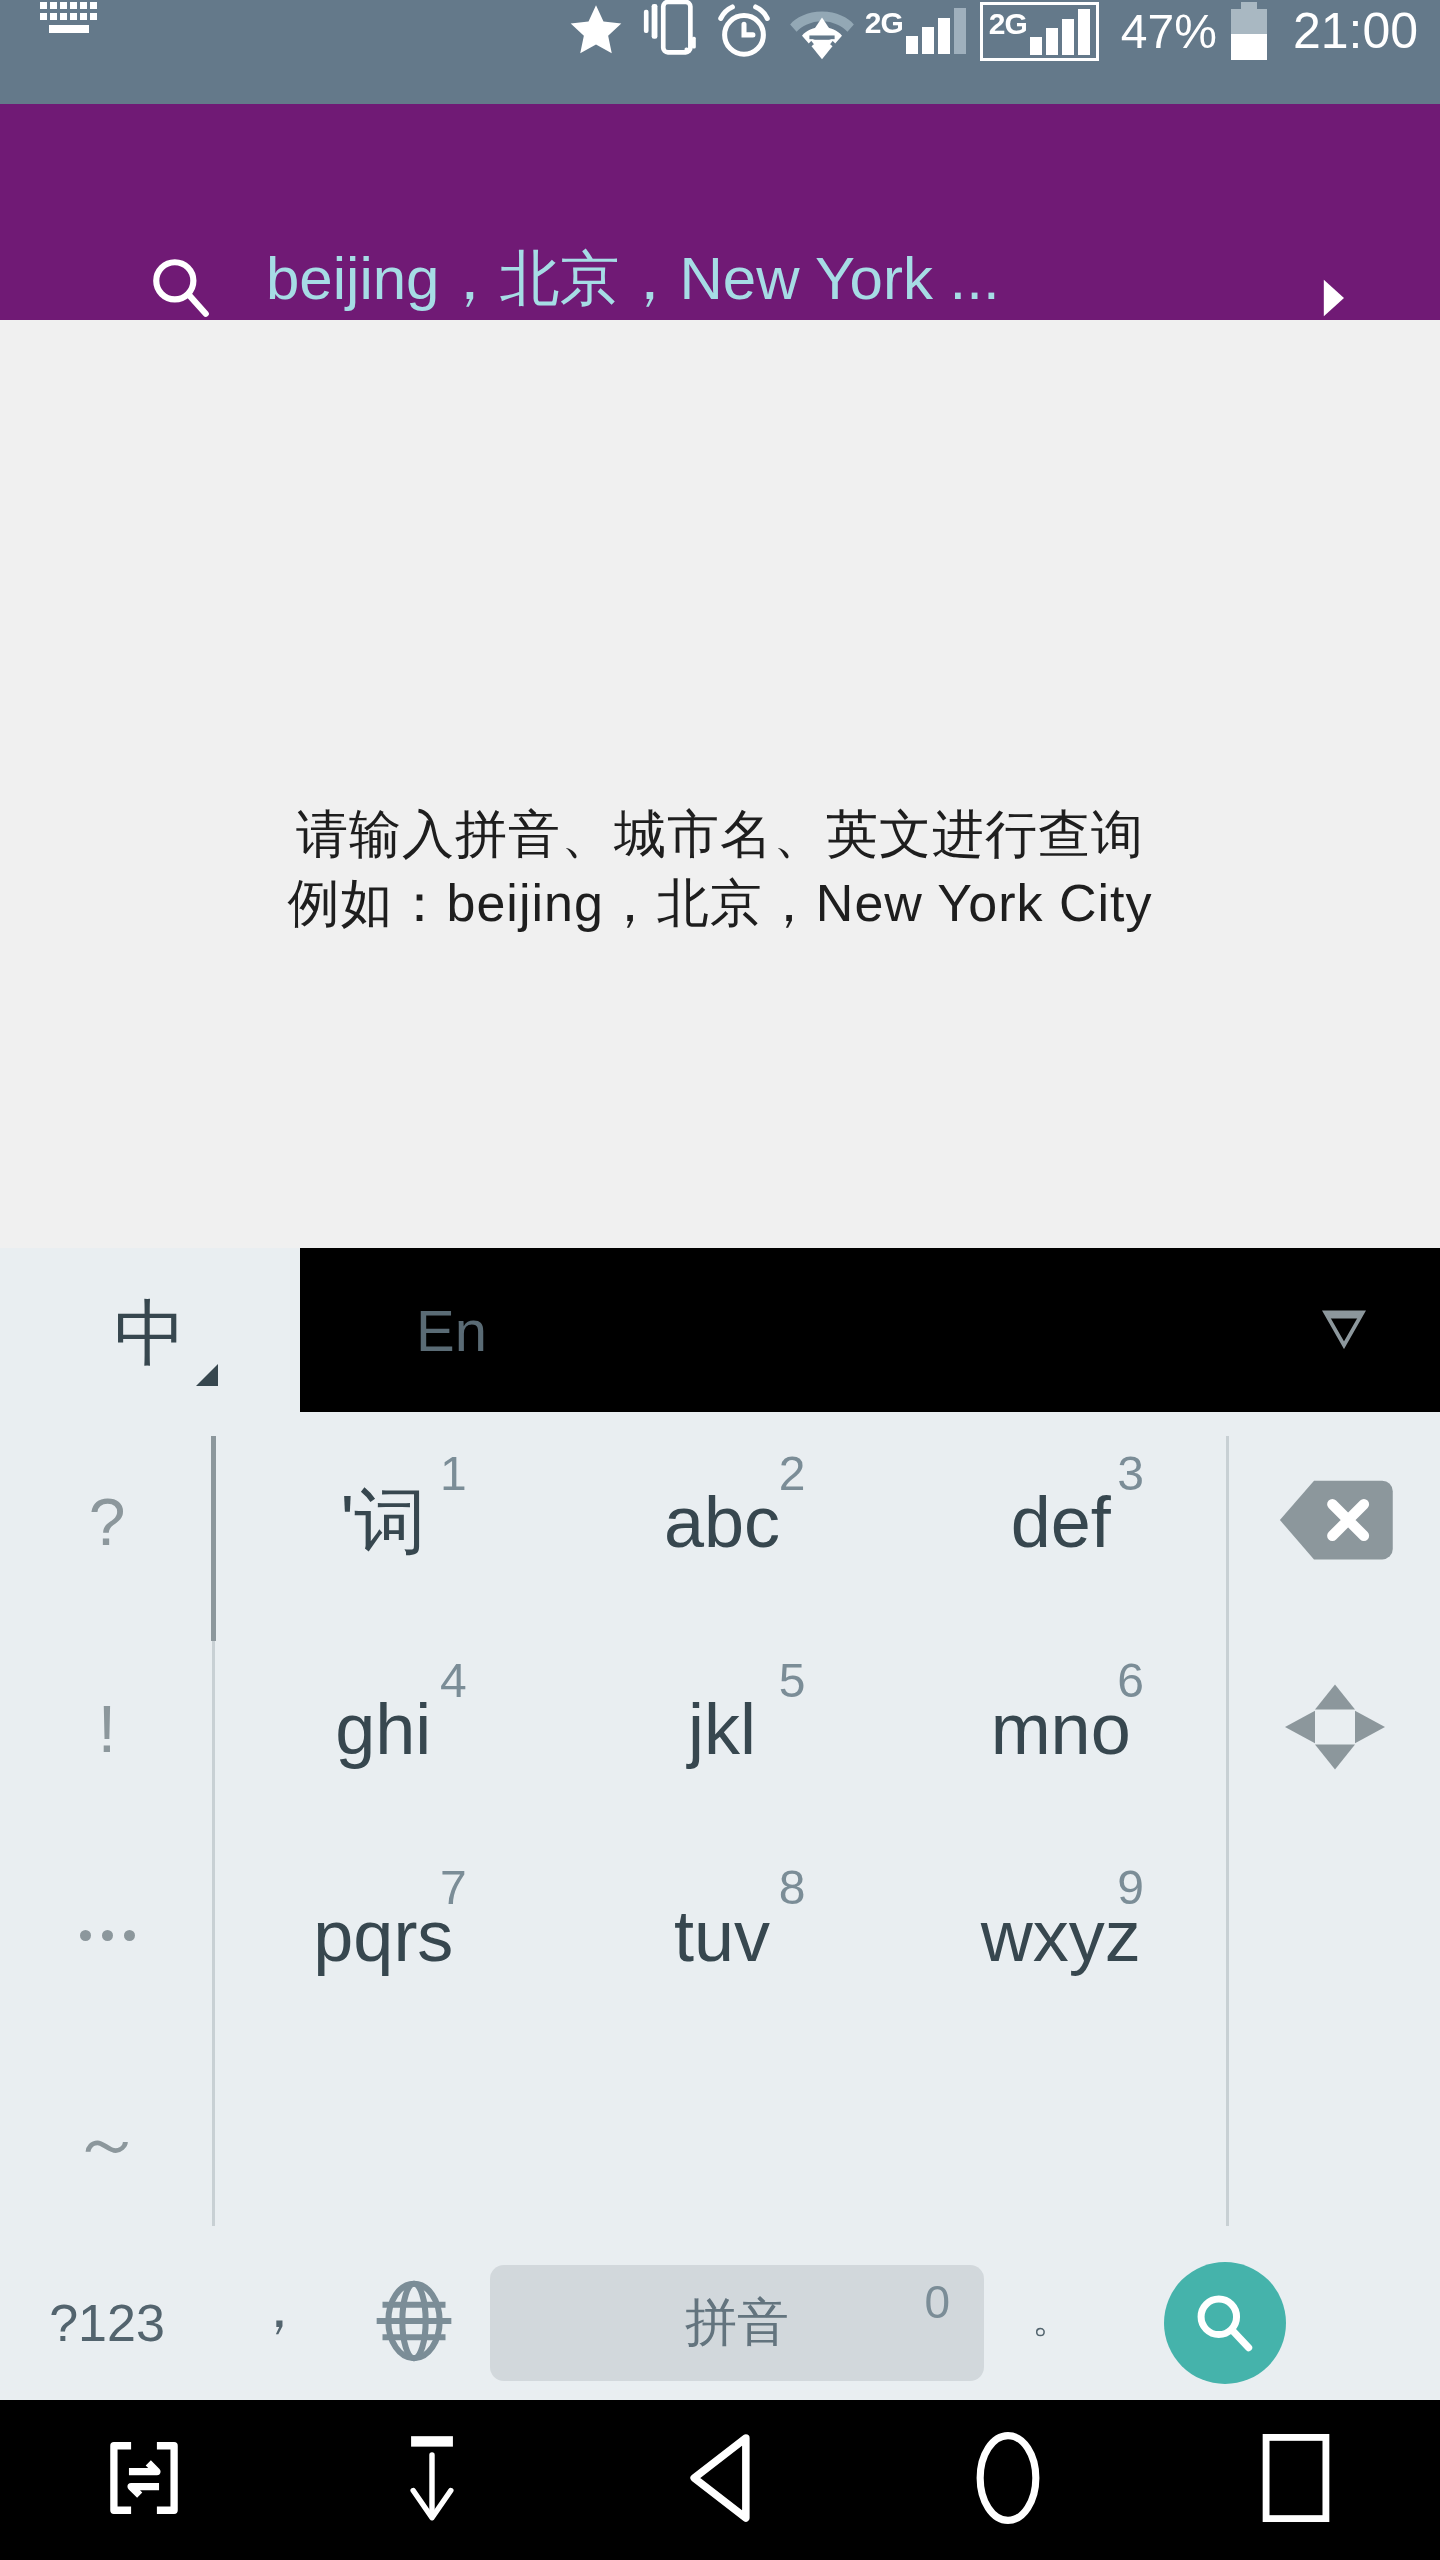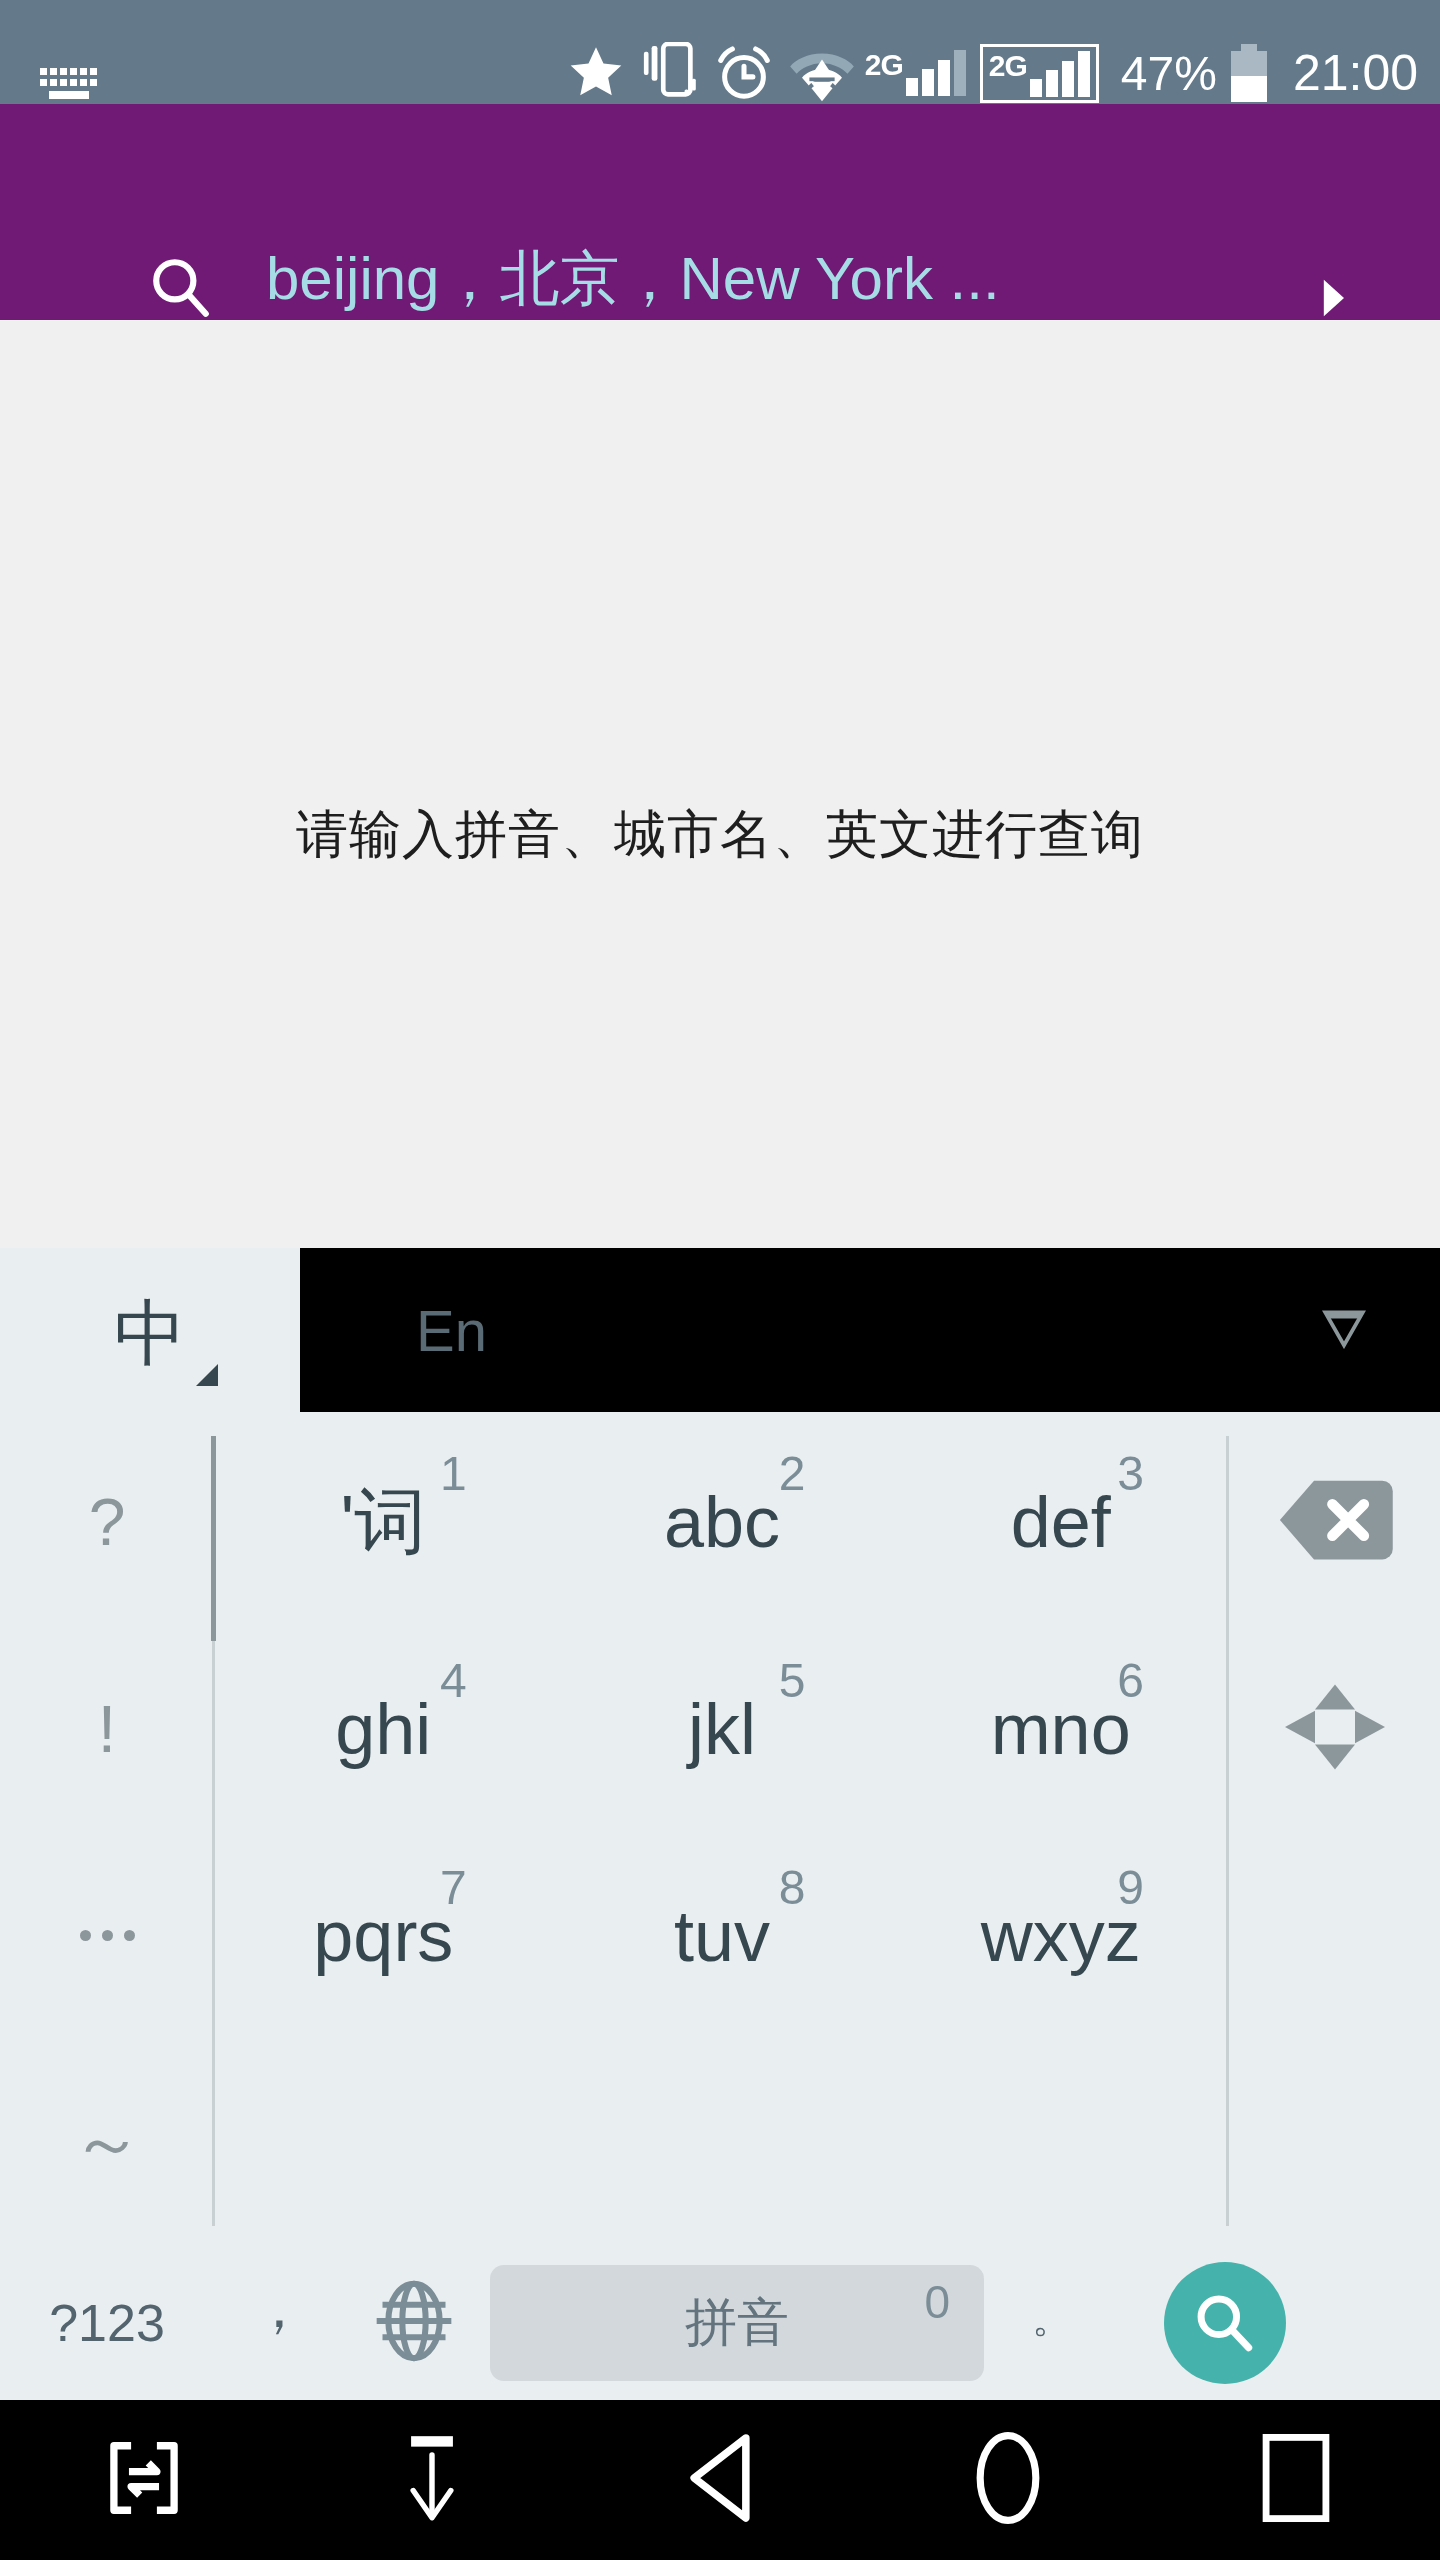--- a/index.html
+++ b/index.html
@@ -7,21 +7,21 @@
     width: 1440px; height: 2560px;
     background: #000;
     font-family: "Liberation Sans", "DejaVu Sans", sans-serif;
     overflow: hidden;
   }
   #screen { position: relative; width: 1440px; height: 2560px; background: #f0f0f0; }
 
   
   .statusbar {
     position: absolute; top: 0; left: 0; width: 1440px; height: 104px;
-    background: #64798a; display: flex; align-items: flex-end; color: #fff;
+    background: #64798a; display: flex; align-items: flex-start; color: #fff;
   }
   .sb-left { display: flex; align-items: center; padding-left: 40px; }
   .sb-right { margin-left: auto; display: flex; align-items: center; padding-right: 22px; gap: 0px; }
   .sb-icon { display: flex; align-items: center; justify-content: center; }
 
   .kbd-glyph { width: 58px; height: 38px; display: block; }
 
   .star-ic { width: 62px; height: 62px; }
   .vib-ic  { width: 56px; height: 62px; margin-left: 16px;}
   .alarm-ic{ width: 62px; height: 62px; margin-left: 14px;}
@@ -252,20 +252,21 @@
     <span class="search-arrow">
       <svg viewBox="0 0 16 24" width="30" height="44">
           <path fill="#fff" d="M3 2 L14 12 L3 22 Z"></path>
         </svg>
     </span>
   </div>
 
   <div class="content">
     <div class="hint">
       <div>请输入拼音、城市名、英文进行查询</div>
+      <div>例如：beijing，北京，New York City</div>
     </div>
   </div>
 
   <div class="keyboard">
 
     <div class="kb-toolbar">
       <div class="kb-lang">
         <span class="zh">中</span>
         <span class="corner"></span>
       </div>

